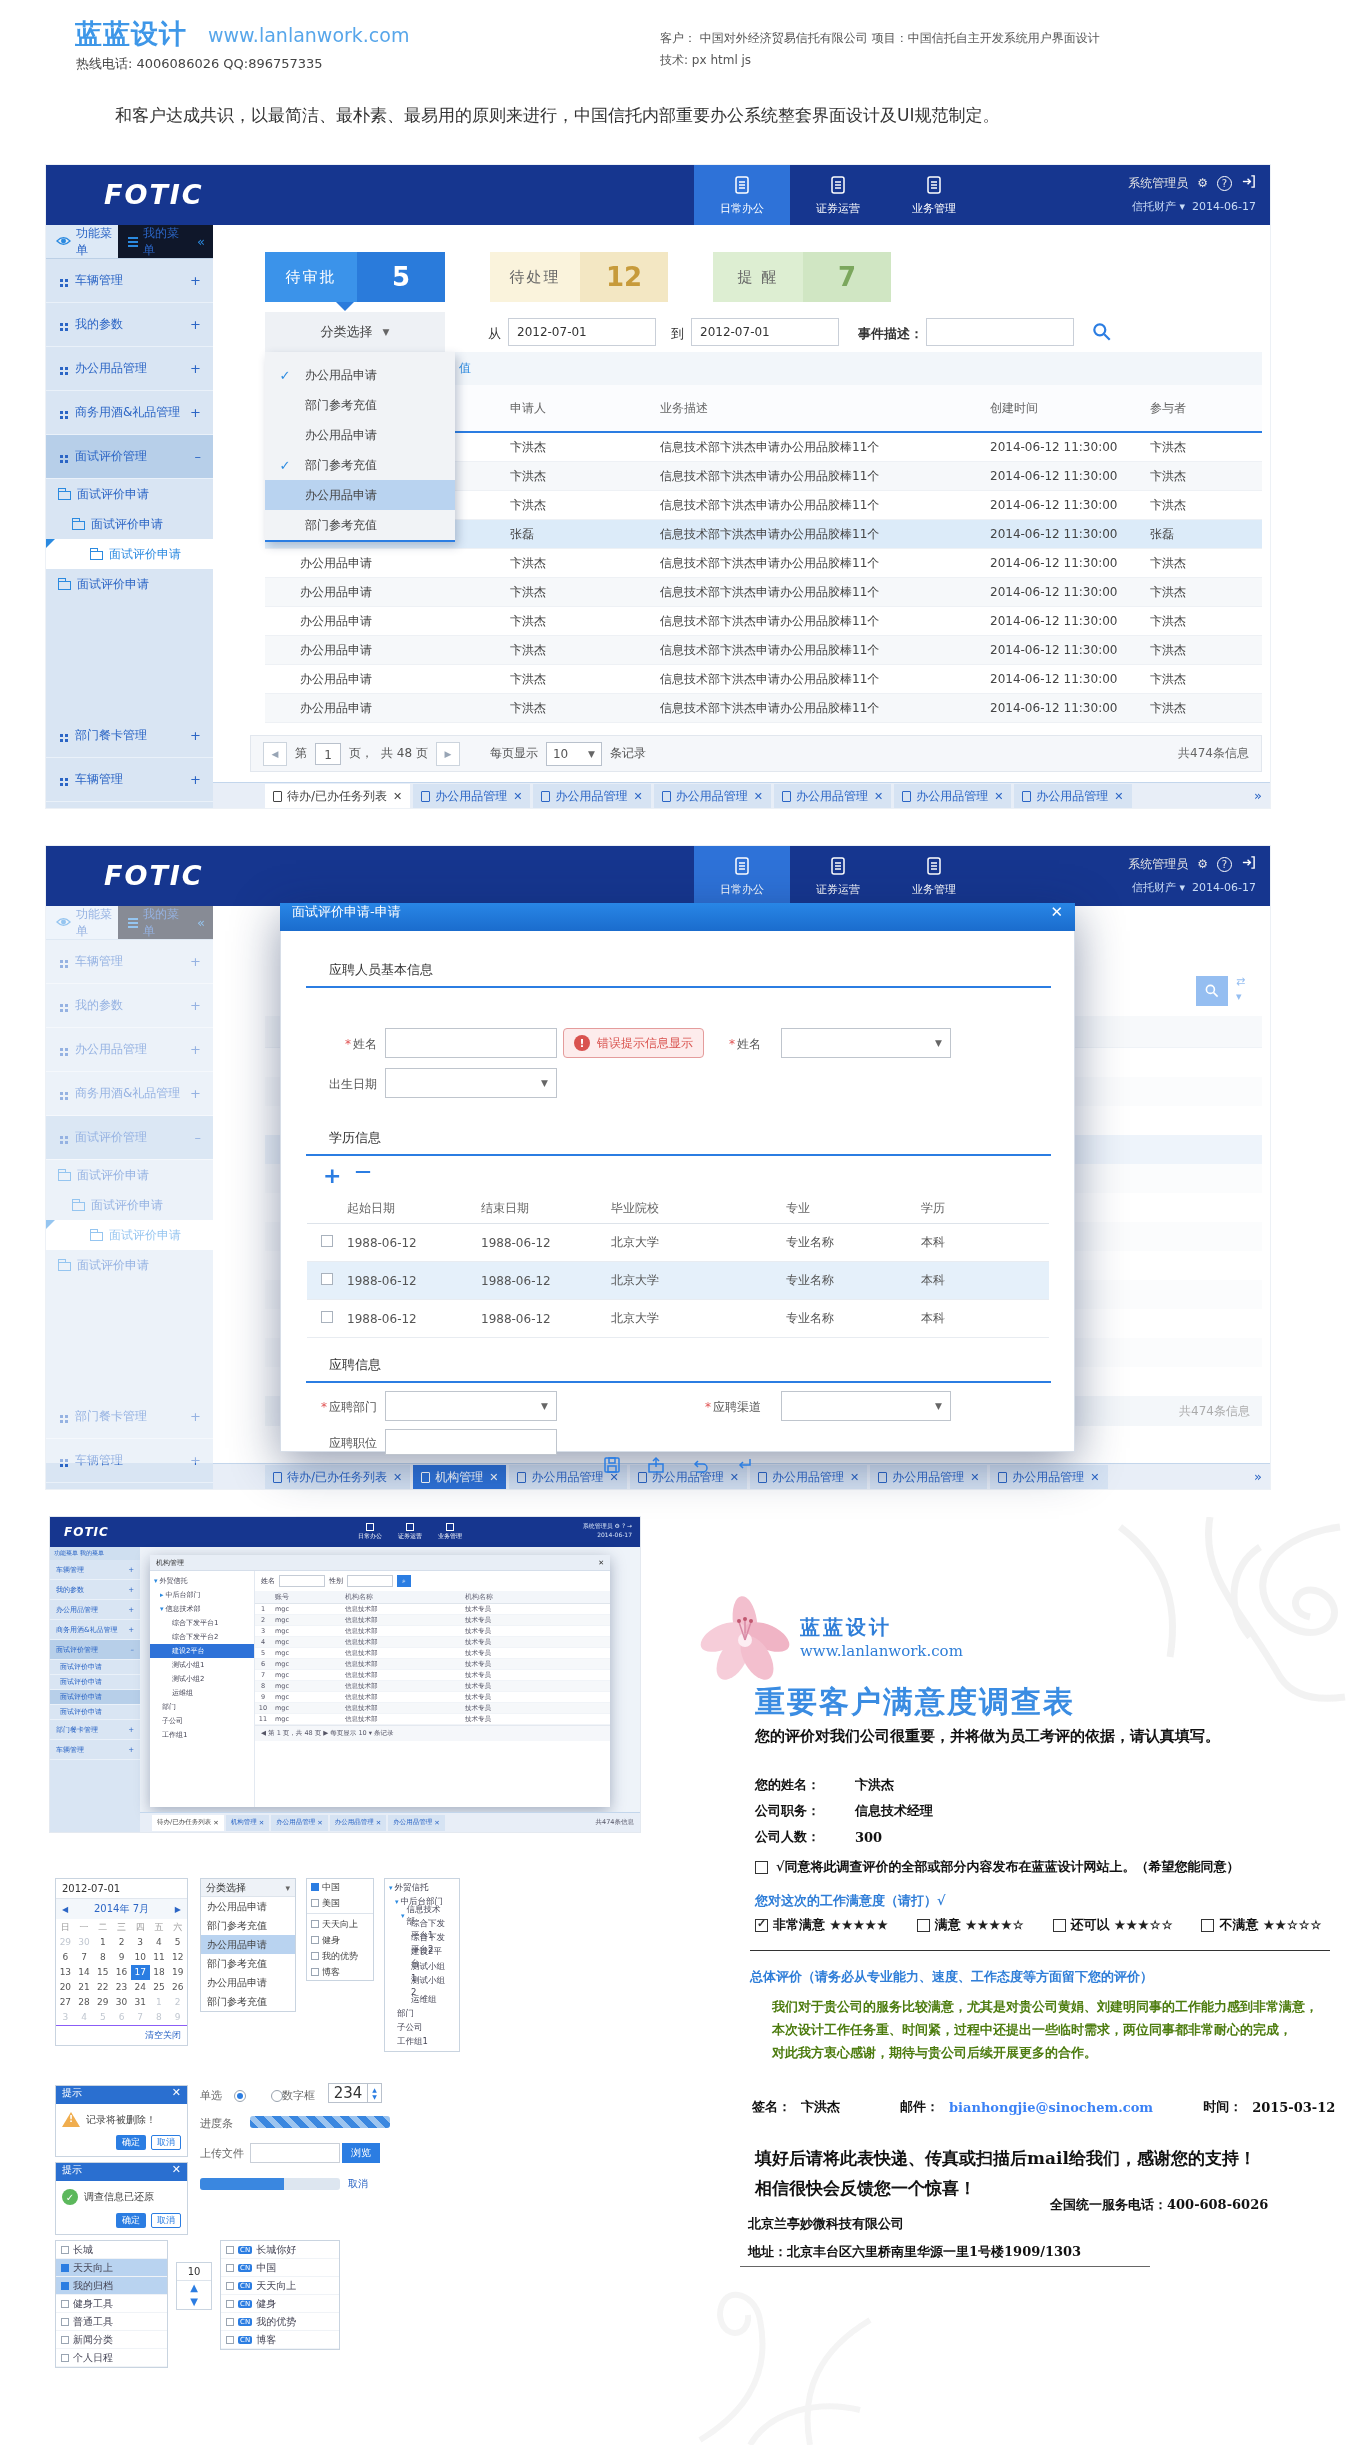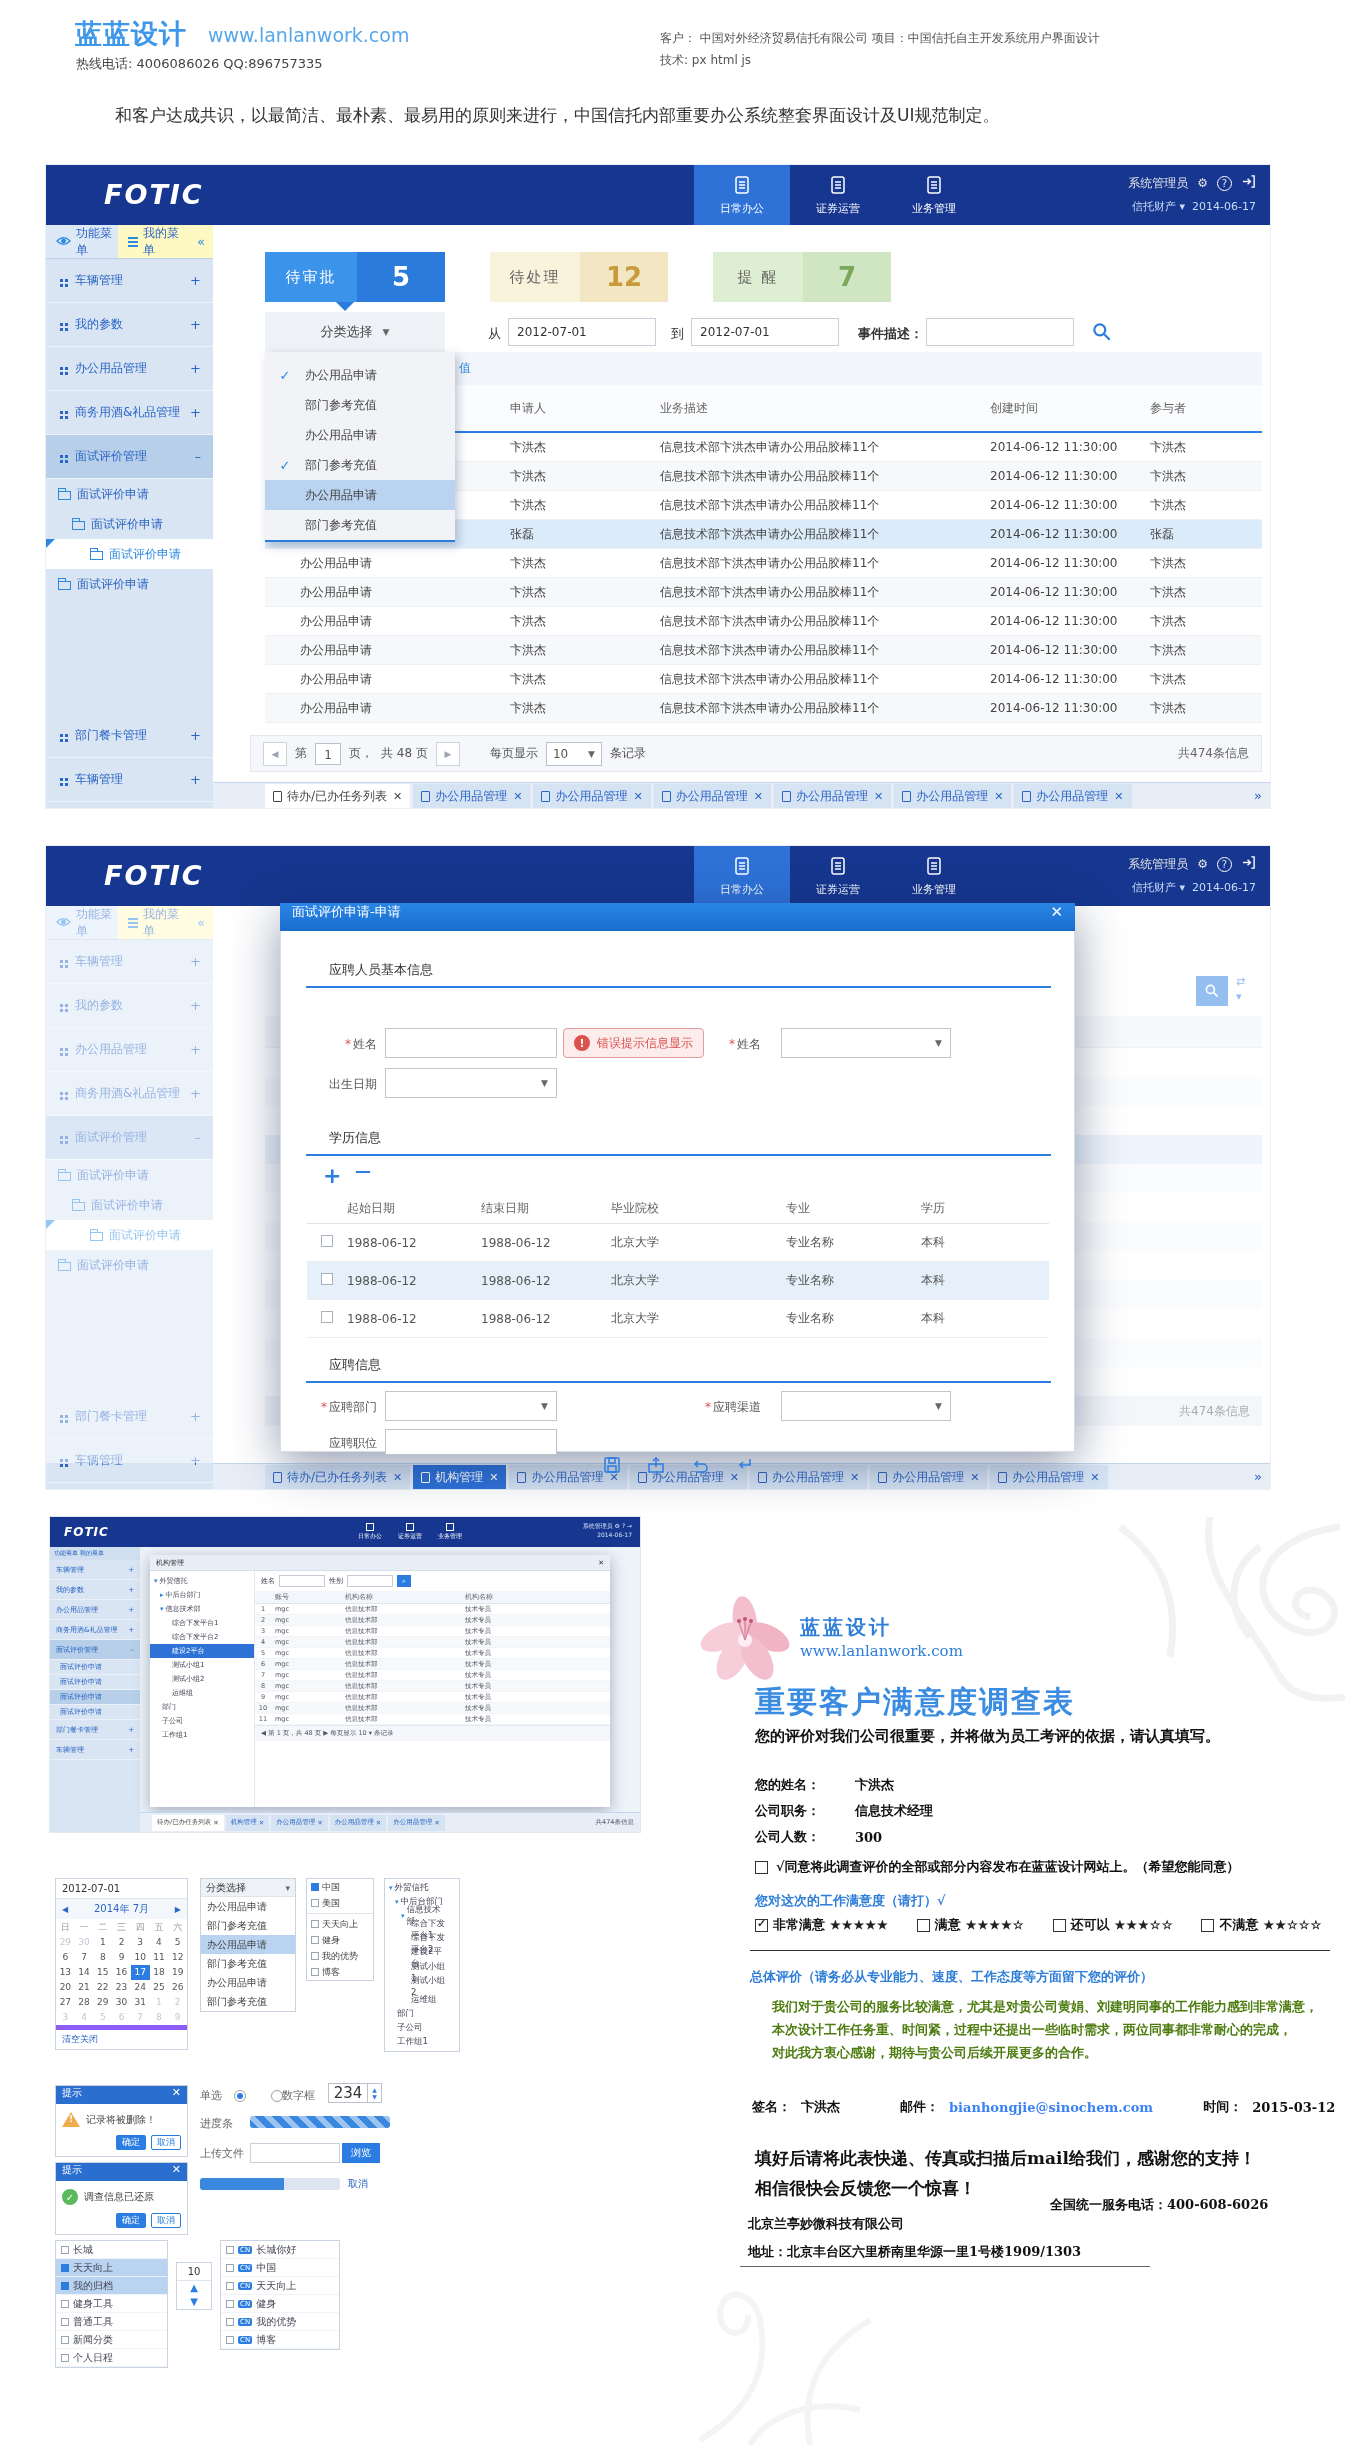--- a/index.html
+++ b/index.html
@@ -21,21 +21,21 @@
   .apphead{position:absolute;left:0;top:0;width:100%;height:60px;background:#16368f}
   .brand{position:absolute;left:58px;top:14px;color:#fff;font-size:27px;font-weight:bold;font-style:italic;letter-spacing:2px}
   .nav{position:absolute;left:648px;top:0;height:60px;display:flex}
   .navitem{width:96px;height:60px;display:flex;flex-direction:column;align-items:center;justify-content:center;gap:3px;color:#fff;font-size:11px}
   .navitem.active{background:#2e72d8}
   .userline{position:absolute;right:14px;top:9px;display:flex;align-items:center;gap:9px;color:#e5e5e5;font-size:12px}
   .helpc{display:inline-flex;width:15px;height:15px;border:1px solid #fff;border-radius:50%;align-items:center;justify-content:center;font-size:10px}
   .orgline{position:absolute;right:14px;top:34px;color:#c9dcf6;font-size:11px}
 
   .sidebar{position:absolute;left:0;top:60px;width:167px;height:583px;background:#d9e5f3;overflow:hidden}
-  .sbtabs{display:flex;height:34px;background:#fef9c3;border-bottom:1px solid #bcd0e6;align-items:center}
+  .sbtabs{display:flex;height:34px;background:#0f172a;border-bottom:1px solid #bcd0e6;align-items:center}
   .sbtab{flex:1;display:flex;align-items:center;gap:5px;padding-left:10px;font-size:12px;color:#2b65c5;height:100%}
   .sbtab.cur{background:#dde9f6}
   .collap{width:24px;color:#2b8ae0;font-size:13px;text-align:center}
   .hamb{display:inline-block;width:11px;height:2px;background:#2b8ae0;box-shadow:0 4px 0 #2b8ae0,0 8px 0 #2b8ae0;margin-bottom:8px}
   .sb-item{height:44px;display:flex;align-items:center;gap:8px;padding:0 12px 0 14px;color:#2b65c5;font-size:12px;border-bottom:1px solid #eaf1f9}
   .sb-item.active{background:#b7cfe9}
   .dots{width:3px;height:3px;background:#2b65c5;box-shadow:5px 0 0 #2b65c5,0 5px 0 #2b65c5,5px 5px 0 #2b65c5;margin-right:4px;flex:none}
   .badge{margin-left:auto;color:#2b65c5;font-size:13px}
   .tree-item{height:30px;display:flex;align-items:center;gap:6px;font-size:12px;color:#2b65c5;position:relative}
   .tree-item.active{background:#fff;color:#2b8ae0}
@@ -182,21 +182,21 @@
   
   .panel{position:absolute;background:#fff;border:1px solid #c9d4e0}
   .cal{left:55px;top:1878px;width:133px;font-size:10px;color:#555}
   .cal .val{height:20px;border-bottom:1px solid #e0e6ee;display:flex;align-items:center;padding:0 6px;color:#333}
   .cal .cnav{height:20px;display:flex;align-items:center;justify-content:space-between;padding:0 6px;background:#f3f7fb;color:#2b65c5}
   .cal .wk{display:grid;grid-template-columns:repeat(7,1fr);text-align:center;color:#999;height:16px;align-items:center;font-size:9px}
   .cal .days{display:grid;grid-template-columns:repeat(7,1fr);grid-auto-rows:15px;text-align:center;font-size:9px}
   .cal .d{line-height:15px}
   .cal .d.m{color:#c0c7d0}
   .cal .d.s{background:#2b7de2;color:#fff}
-  .cal .ft{display:flex;justify-content:flex-start;padding:3px 6px;color:#2b65c5;font-size:9px;border-top:5px solid #8b5cf6}
+  .cal .ft{display:flex;justify-content:flex-end;padding:3px 6px;color:#2b65c5;font-size:9px;border-top:1px solid #8b5cf6}
   .wmenu{left:200px;top:1878px;width:96px;font-size:10px;color:#444}
   .wmenu .hd{height:18px;background:#eef2f7;display:flex;align-items:center;justify-content:space-between;padding:0 5px;color:#333;border-bottom:1px solid #dde4ec}
   .wmenu .it{height:19px;display:flex;align-items:center;padding-left:6px}
   .wmenu .it.hl{background:#b9d3f0}
   .wmulti{left:306px;top:1878px;width:68px;font-size:9px;color:#444}
   .wmulti .row{height:16px;display:flex;align-items:center;gap:3px;padding-left:4px}
   .wmulti .div{height:1px;background:#dde4ec;margin:2px 0}
   .scb{display:inline-block;width:8px;height:8px;border:1px solid #9aa5b2;background:#fff;flex:none}
   .scb.on{background:#2b7de2;border-color:#2b7de2}
   .wtree{left:384px;top:1878px;width:76px;font-size:8.5px;color:#445;padding:2px 0}

